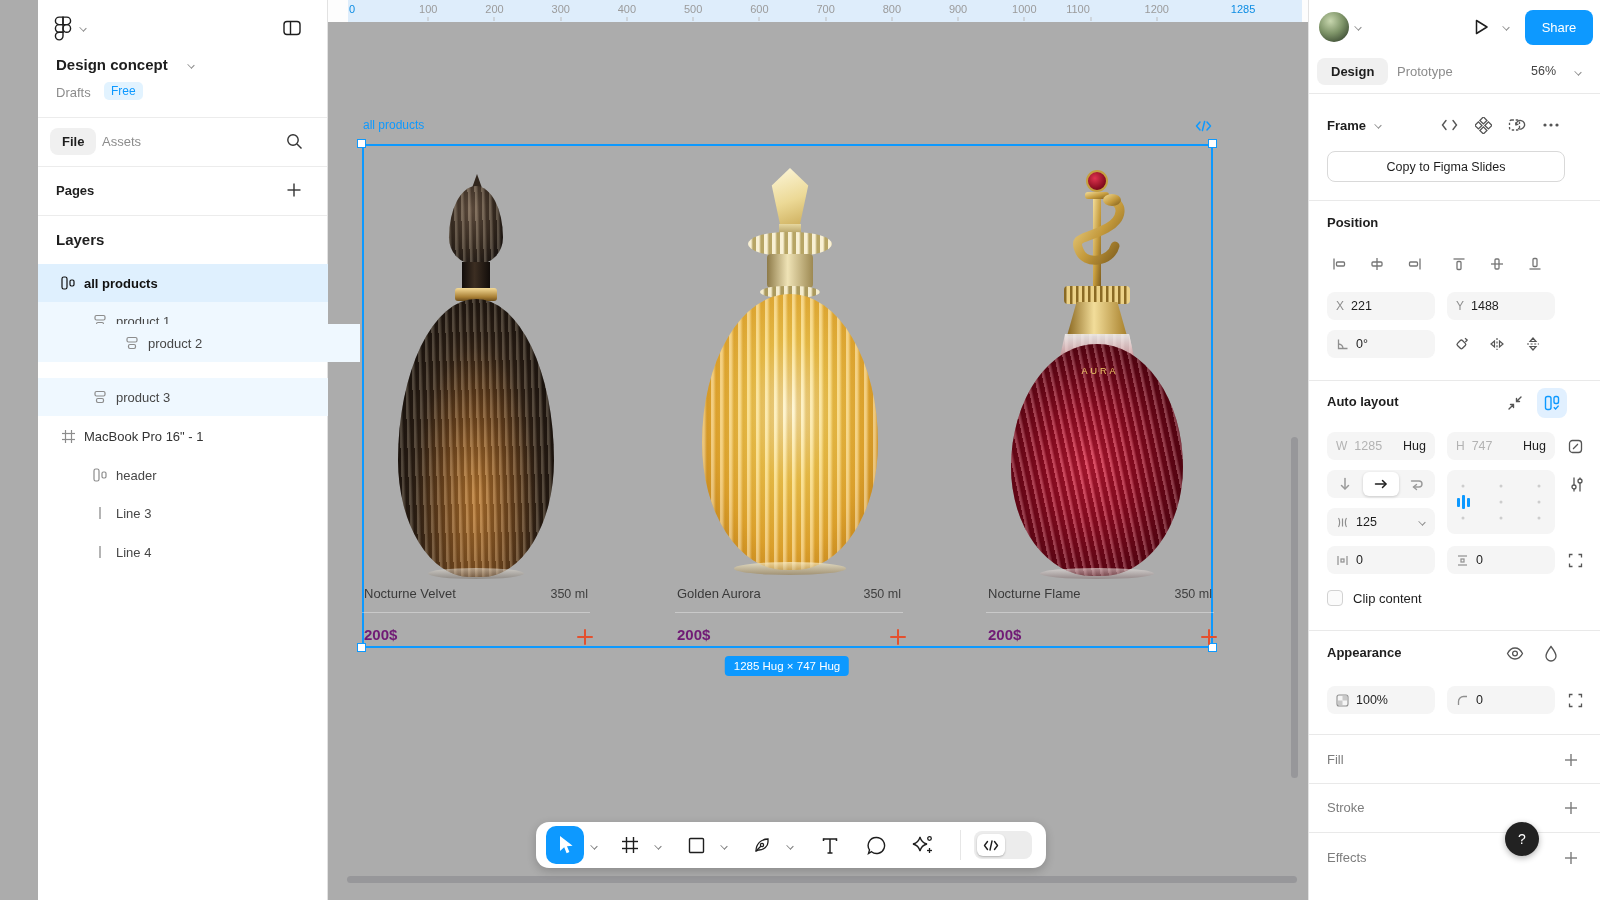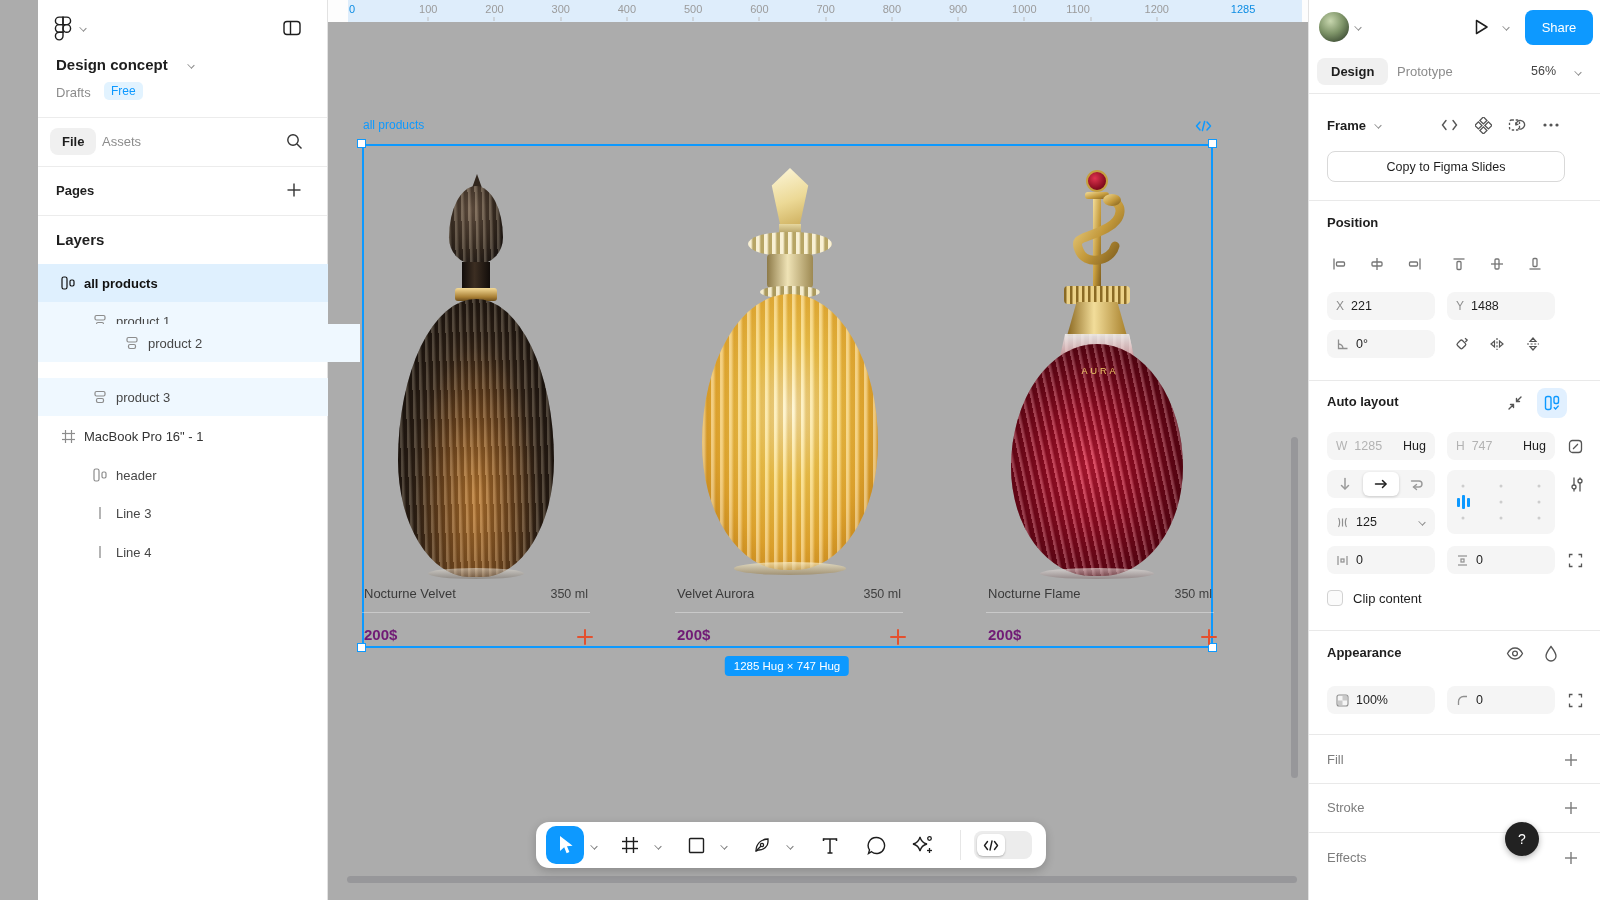--- a/index.html
+++ b/index.html
@@ -197,21 +197,21 @@
       <div>
         <div class="bpart b2-diamond"></div>
           <div class="bpart b2-neckette"></div>
           <div class="bpart b2-frill"></div>
         <div class="bpart b2-band"></div>
           <div class="bpart b2-collar2"></div>
           <div class="bpart b2-body"></div>
           <div class="bpart b2-foot"></div>
       </div>
       <div class="prow">
-          <span class="pname">Velvet Aurora</span>
+          <span class="pname">Golden Aurora</span>
           <span class="pvol">350 ml</span>
         </div>
       <div class="pdiv"></div>
       <div class="prow2"><span class="pprice">200$</span>
         <svg class="plusic" width="18" height="18" viewBox="0 0 18 18" stroke="#E4502E" stroke-width="2" stroke-linecap="round">
             <line x1="9" y1="2" x2="9" y2="16"></line>
             <line x1="2" y1="9" x2="16" y2="9"></line>
           </svg>
       </div>
     </div>

